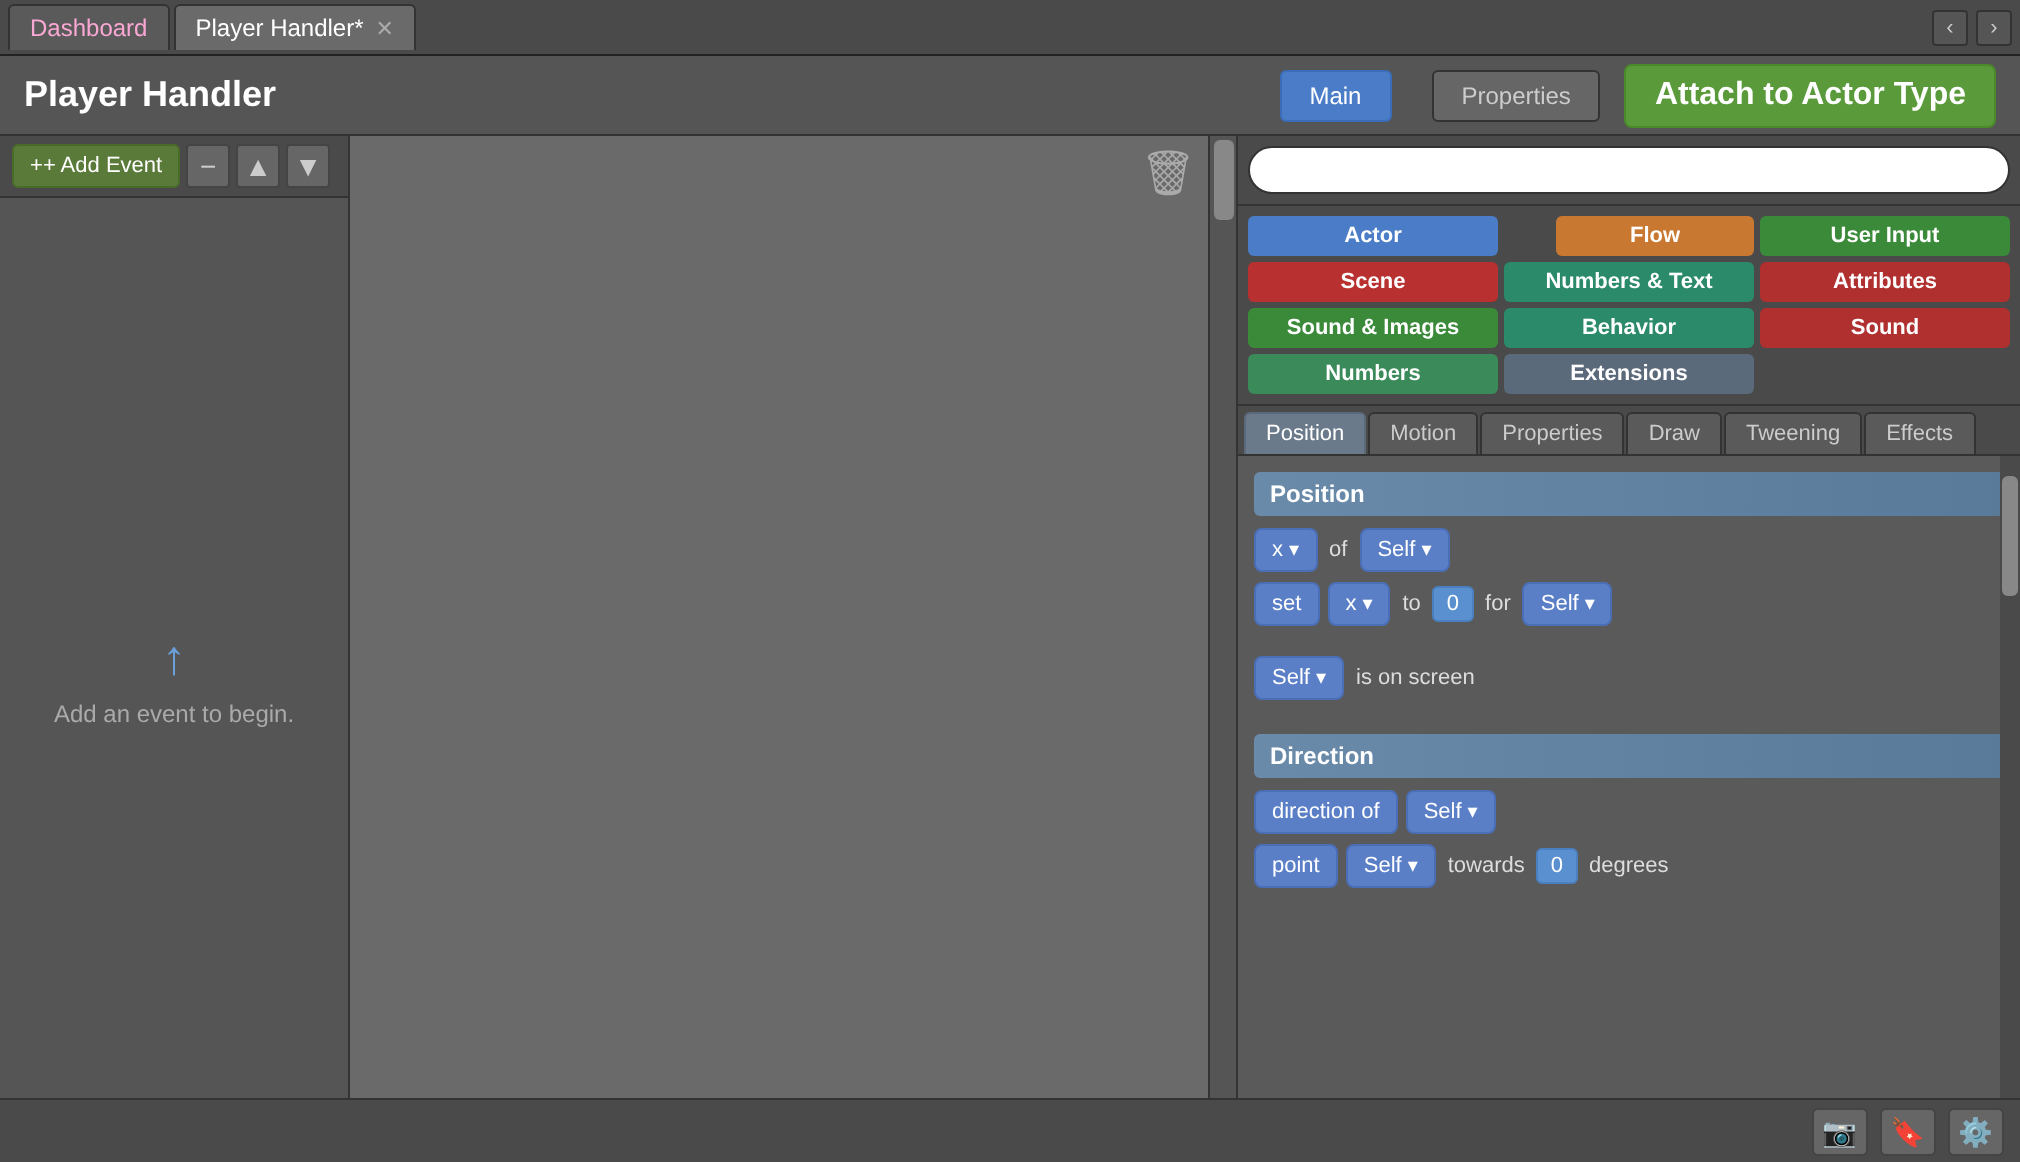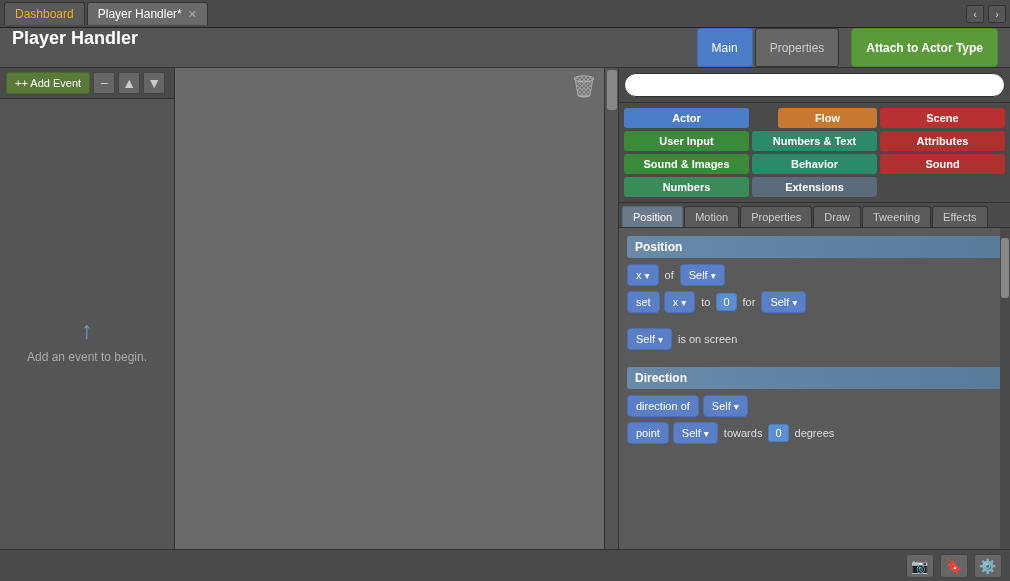--- a/index.html
+++ b/index.html
@@ -15,21 +15,21 @@
     }
     .top-tab {
       display: flex; align-items: center;
       padding: 4px 10px;
       background: #5a5a5a;
       border: 1px solid #333;
       border-bottom: none;
       border-radius: 3px 3px 0 0;
       cursor: pointer;
       font-size: 12px;
-      color: #eab308;
+      color: #f9a8d4;
       margin-right: 2px;
     }
     .top-tab.active {
       background: #6a6a6a;
       color: #fff;
     }
     .top-tab .close-x {
       margin-left: 6px;
       color: #aaa;
       font-size: 11px;
@@ -40,32 +40,32 @@
       display: flex; gap: 4px;
     }
     .top-tab-nav button {
       background: #555; border: 1px solid #333; color: #ccc;
       width: 18px; height: 18px; font-size: 11px; cursor: pointer;
       border-radius: 2px; display: flex; align-items: center; justify-content: center;
     }
 
     
     .header {
-      display: flex; 
+      display: flex; align-items: center;
       background: #555;
       height: 40px;
       padding: 0 12px;
       border-bottom: 1px solid #333;
     }
     .header-title {
       font-size: 18px; font-weight: bold; color: #fff;
       margin-right: auto;
     }
     .header-tabs {
-      display: flex; gap: 2px; margin-right: 12px;
+      display: flex; gap: 20px; margin-right: 12px;
     }
     .header-tab {
       padding: 5px 14px;
       border: 1px solid #333;
       border-radius: 3px;
       cursor: pointer;
       font-size: 12px;
       background: #666;
       color: #ccc;
     }
@@ -74,21 +74,21 @@
       color: #fff;
       border-color: #3a6cb7;
     }
     .attach-button {
       background: #5a9a3a;
       color: #fff;
       border: 1px solid #4a8a2a;
       border-radius: 4px;
       padding: 6px 14px;
       cursor: pointer;
-      font-size: 12px;
+      font-size: 16px;
       font-weight: bold;
     }
 
     
     .main-content {
       display: flex;
       height: calc(581px - 28px - 40px);
     }
 
     
@@ -429,22 +429,22 @@
 
   <div class="blocks-panel">
 
     <div class="search-bar">
       <input class="search-input" type="text" placeholder="" style="">
     </div>
 
     <div class="block-categories">
       <button class="cat-btn cat-blue">Actor</button>
       <button class="cat-btn cat-orange">Flow</button>
+      <button class="cat-btn cat-green">User Input</button>
       <button class="cat-btn cat-red">Scene</button>
-      <button class="cat-btn cat-green">User Input</button>
       <button class="cat-btn cat-teal">Numbers &amp; Text</button>
       <button class="cat-btn cat-red2">Attributes</button>
       <button class="cat-btn cat-green">Sound &amp; Images</button>
       <button class="cat-btn cat-teal">Behavior</button>
       <button class="cat-btn cat-red2">Sound</button>
       <button class="cat-btn cat-green2">Numbers</button>
       <button class="cat-btn cat-gray">Extensions</button>
     </div>
 
     <div class="sub-tabs">

